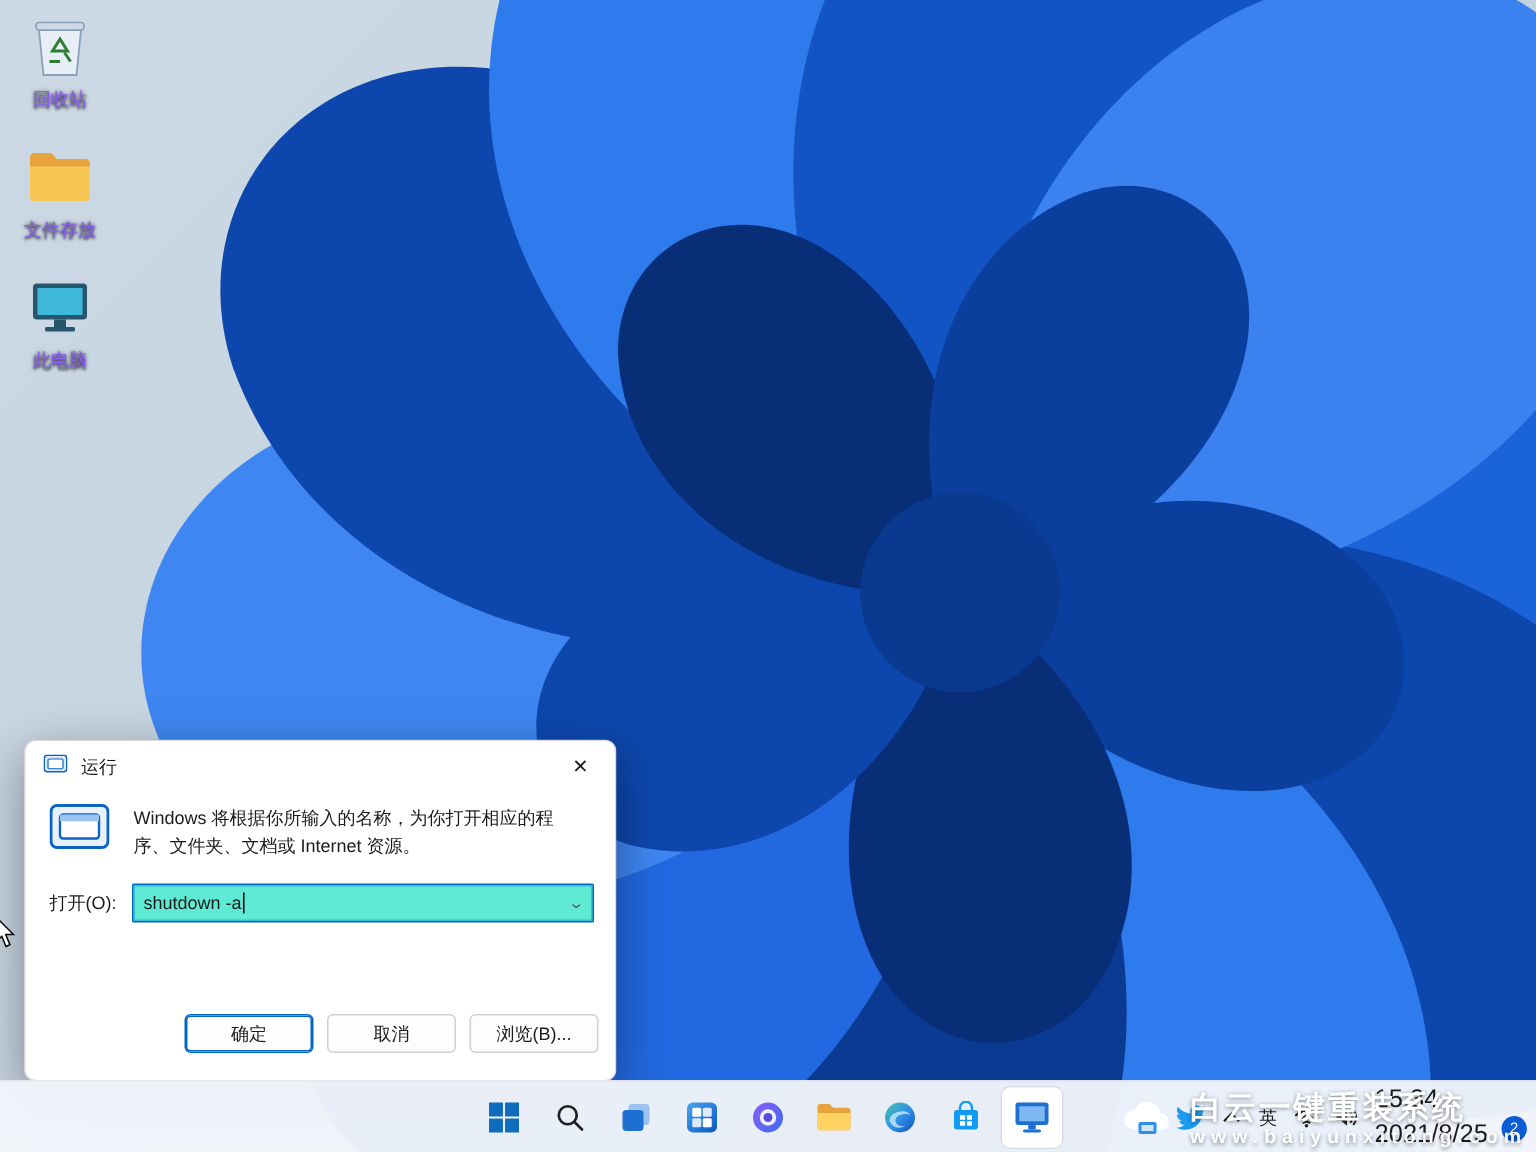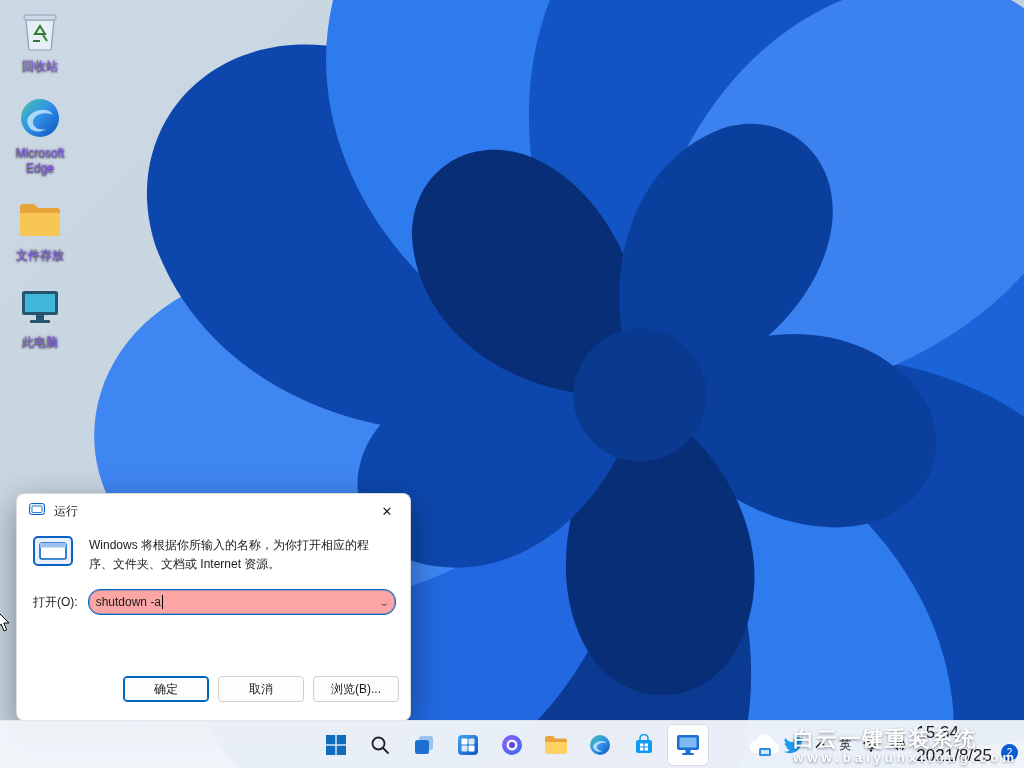--- a/index.html
+++ b/index.html
@@ -23,21 +23,21 @@
   .run-dialog { position:absolute; left:16px; top:493px; width:395px; height:228px; z-index:10;
     background:#fff; border:1px solid rgba(0,0,0,.15); border-radius:8px;
     box-shadow:0 10px 32px rgba(0,0,0,.38); overflow:hidden; }
   .titlebar { height:34px; display:flex; align-items:center; padding-left:12px; }
   .titlebar .ttxt { margin-left:9px; font-size:12px; }
   .close-btn { margin-left:auto; width:46px; height:34px; display:flex; align-items:center; justify-content:center;
     font-size:13px; color:#1b1b1b; border-top-right-radius:8px; cursor:default; }
   .dlg-body { display:flex; gap:16px; padding:8px 16px 0 16px; }
   .desc { width:300px; line-height:1.55; font-size:12px; }
   .open-row { display:flex; align-items:center; gap:10px; padding:16px 14px 0 16px; }
-  .combo { flex:1; height:25px; border:1px solid #0067c0; border-radius:12px; background:#fca5a5;
+  .combo { flex:1; height:25px; border:1px solid #0067c0; border-radius:1px; background:#5eead4;
     display:flex; align-items:center; padding:12px 7px; box-shadow:0 0 0 1px rgba(0,103,192,.35) inset; }
   .combo-text { font-size:12px; white-space:pre; }
   .caret { width:1px; height:14px; background:#000; margin-left:1px; animation: blink 1s steps(1) infinite; }
   @keyframes blink { 50% { opacity:0; } }
   .chev { margin-left:auto; color:#5a5a5a; font-size:10px; transform:scaleX(1.4); }
   .btn-row { position:absolute; right:11px; bottom:18px; display:flex; gap:9px; }
   .btn { width:86px; height:26px; background:#fdfdfd; border:1px solid #d0d0d0; border-radius:4px;
     display:flex; align-items:center; justify-content:center; font-size:12px; cursor:default; }
   .btn.default { border-color:#0067c0; box-shadow:0 0 0 1px #0067c0 inset; }
 
@@ -101,36 +101,20 @@
           <path d="M6 10 L34 10 L31 40 L9 40 Z" fill="#e8eef5" stroke="#8aa0b8" stroke-width="1.2"></path>
           <rect x="4" y="5" width="32" height="5" rx="2" fill="#cdd9e6" stroke="#8aa0b8" stroke-width="1"></rect>
           <path d="M20 16 l5 8 h-10 Z" fill="none" stroke="#2e7d32" stroke-width="2"></path>
           <path d="M13 31 h7 M27 31 l-4 -6" stroke="#2e7d32" stroke-width="2" fill="none"></path>
         </svg>
     </span>
     <span class="lbl">回收站</span>
   </div>
   <div class="dicon">
     <span class="glyph">
-      <svg width="42" height="42" viewBox="0 0 42 42">
-          <defs>
-            <linearGradient id="eg" x1="0" y1="0" x2="1" y2="1">
-              <stop offset="0" stop-color="#46c5ac"></stop>
-              <stop offset=".5" stop-color="#2f8ee8"></stop>
-              <stop offset="1" stop-color="#0b50b8"></stop>
-            </linearGradient>
-          </defs>
-          <circle cx="21" cy="21" r="19" fill="url(#eg)"></circle>
-          <path d="M8 24 C10 12, 30 9, 34 18 C30 15, 16 15, 14 24 C13 30, 20 34, 27 32 C18 38, 9 33, 8 24 Z" fill="#bfe3ff" opacity=".85"></path>
-        </svg>
-    </span>
-    <span class="lbl">Microsoft Edge</span>
-  </div>
-  <div class="dicon">
-    <span class="glyph">
       <svg width="44" height="38" viewBox="0 0 44 38">
           <path d="M2 6 a3 3 0 0 1 3-3 h11 l4 4 h19 a3 3 0 0 1 3 3 v22 a3 3 0 0 1-3 3 H5 a3 3 0 0 1-3-3 Z" fill="#e8a33d"></path>
           <path d="M2 12 h40 v20 a3 3 0 0 1-3 3 H5 a3 3 0 0 1-3-3 Z" fill="#f7c655"></path>
         </svg>
     </span>
     <span class="lbl">文件存放</span>
   </div>
   <div class="dicon">
     <span class="glyph">
       <svg width="44" height="40" viewBox="0 0 44 40">

